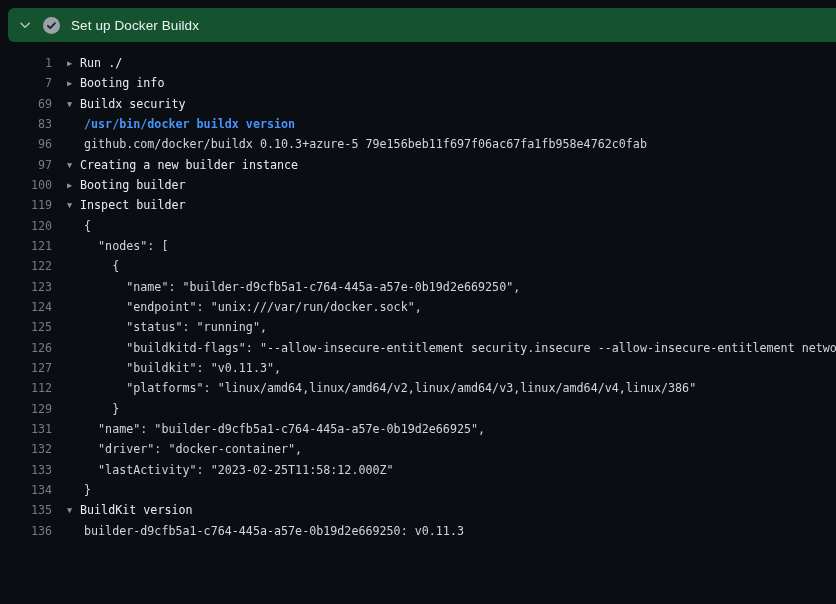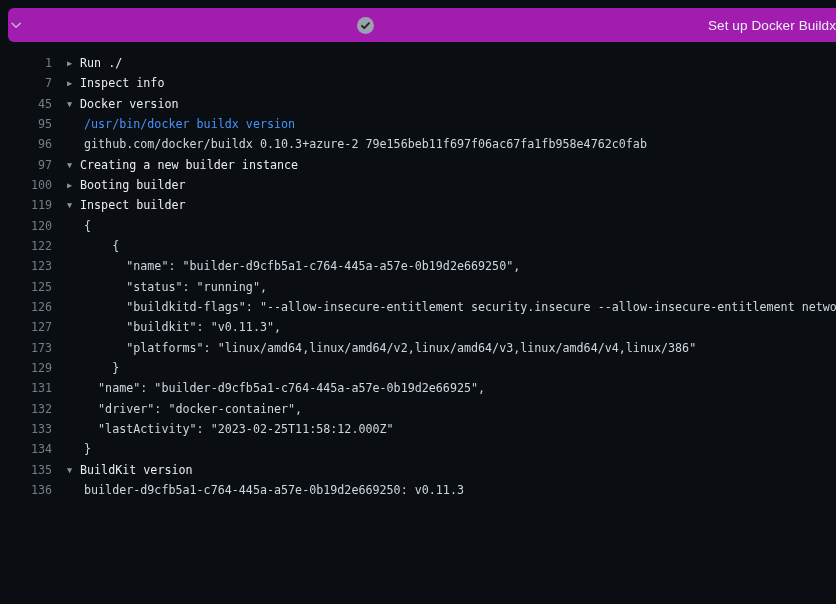--- a/index.html
+++ b/index.html
@@ -7,26 +7,26 @@
   body {
     background: #0a0d12;
     font-family: "DejaVu Sans Mono", "Liberation Mono", monospace;
   }
 
   
   .step-header {
     margin: 8px 0 0 8px;
     width: 828px;
     height: 34px;
-    background: #a21caf;
+    background: #14532d;
     border-radius: 6px 0 0 6px;
     display: flex;
     align-items: center;
+    padding-left: 9px;
     cursor: pointer;
-    justify-content: space-between;
   }
   .step-header .chev { display: flex; align-items: center; justify-content: center; width: 16px; height: 16px; }
   .step-header .check { display: flex; align-items: center; margin-left: 10px; }
   .step-title {
     margin-left: 11px;
     font-family: "Liberation Sans", "DejaVu Sans", sans-serif;
     font-size: 13.5px;
     font-weight: 400;
     color: #eef2f6;
     letter-spacing: 0.1px;
@@ -52,21 +52,21 @@
     flex: none;
     margin-left: 15px;
     width: 13px;
     font-size: 8.5px;
     color: #8b949e;
     cursor: pointer;
   }
   .row .label { color: #e8edf2; cursor: pointer; }
   .row .text  { margin-left: 32px; }
   .row .text.output  { color: #ced6de; }
-  .row .text.command { color: #4594f7; font-weight: 400; }
+  .row .text.command { color: #4594f7; font-weight: 700; }
 </style>
 </head>
 <body>
 
 <div class="step-header">
   <span class="chev">
     <svg width="14" height="14" viewBox="0 0 16 16">
       <path d="M3.5 6l4.5 4.5L13 6" stroke="#b9c0c9" stroke-width="1.6" fill="none" stroke-linecap="round" stroke-linejoin="round"></path>
     </svg>
   </span>
@@ -74,34 +74,36 @@
     <svg width="17" height="17" viewBox="0 0 16 16">
       <circle cx="8" cy="8" r="8" fill="#9aa2ac"></circle>
       <path d="M4.6 8.3l2.2 2.2 4.5-4.7" stroke="#1c2127" stroke-width="1.7" fill="none" stroke-linecap="round" stroke-linejoin="round"></path>
     </svg>
   </span>
   <span class="step-title">Set up Docker Buildx</span>
 </div>
 
 <div class="log">
     <div class="row"><span class="num">1</span><span class="arrow">▶</span><span class="label">Run ./</span></div>
-    <div class="row"><span class="num">7</span><span class="arrow">▶</span><span class="label">Inspect info</span></div>
-    <div class="row"><span class="num">45</span><span class="arrow">▼</span><span class="label">Docker version</span></div>
-    <div class="row"><span class="num">95</span><span class="text command">/usr/bin/docker buildx version</span></div>
-    <div class="row"><span class="num">96</span><span class="text output">github.com/docker/buildx 0.10.3+azure-2 79e156beb11f697f06ac67fa1fb958e4762c0fab</span></div>
+    <div class="row"><span class="num">7</span><span class="arrow">▶</span><span class="label">Booting info</span></div>
+    <div class="row"><span class="num">69</span><span class="arrow">▼</span><span class="label">Buildx security</span></div>
+    <div class="row"><span class="num">83</span><span class="text command">/usr/bin/docker buildx version</span></div>
+    <div class="row"><span class="num">96</span><span class="text output">github.com/docker/buildx 0.10.3+azure-5 79e156beb11f697f06ac67fa1fb958e4762c0fab</span></div>
     <div class="row"><span class="num">97</span><span class="arrow">▼</span><span class="label">Creating a new builder instance</span></div>
     <div class="row"><span class="num">100</span><span class="arrow">▶</span><span class="label">Booting builder</span></div>
     <div class="row"><span class="num">119</span><span class="arrow">▼</span><span class="label">Inspect builder</span></div>
     <div class="row"><span class="num">120</span><span class="text output">{</span></div>
+    <div class="row"><span class="num">121</span><span class="text output">  "nodes": [</span></div>
     <div class="row"><span class="num">122</span><span class="text output">    {</span></div>
     <div class="row"><span class="num">123</span><span class="text output">      "name": "builder-d9cfb5a1-c764-445a-a57e-0b19d2e669250",</span></div>
+    <div class="row"><span class="num">124</span><span class="text output">      "endpoint": "unix:///var/run/docker.sock",</span></div>
     <div class="row"><span class="num">125</span><span class="text output">      "status": "running",</span></div>
     <div class="row"><span class="num">126</span><span class="text output">      "buildkitd-flags": "--allow-insecure-entitlement security.insecure --allow-insecure-entitlement network.host",</span></div>
     <div class="row"><span class="num">127</span><span class="text output">      "buildkit": "v0.11.3",</span></div>
-    <div class="row"><span class="num">173</span><span class="text output">      "platforms": "linux/amd64,linux/amd64/v2,linux/amd64/v3,linux/amd64/v4,linux/386"</span></div>
+    <div class="row"><span class="num">112</span><span class="text output">      "platforms": "linux/amd64,linux/amd64/v2,linux/amd64/v3,linux/amd64/v4,linux/386"</span></div>
     <div class="row"><span class="num">129</span><span class="text output">    }</span></div>
     <div class="row"><span class="num">131</span><span class="text output">  "name": "builder-d9cfb5a1-c764-445a-a57e-0b19d2e66925",</span></div>
     <div class="row"><span class="num">132</span><span class="text output">  "driver": "docker-container",</span></div>
     <div class="row"><span class="num">133</span><span class="text output">  "lastActivity": "2023-02-25T11:58:12.000Z"</span></div>
     <div class="row"><span class="num">134</span><span class="text output">}</span></div>
     <div class="row"><span class="num">135</span><span class="arrow">▼</span><span class="label">BuildKit version</span></div>
     <div class="row"><span class="num">136</span><span class="text output">builder-d9cfb5a1-c764-445a-a57e-0b19d2e669250: v0.11.3</span></div>
   </div>
 
 </body></html>

